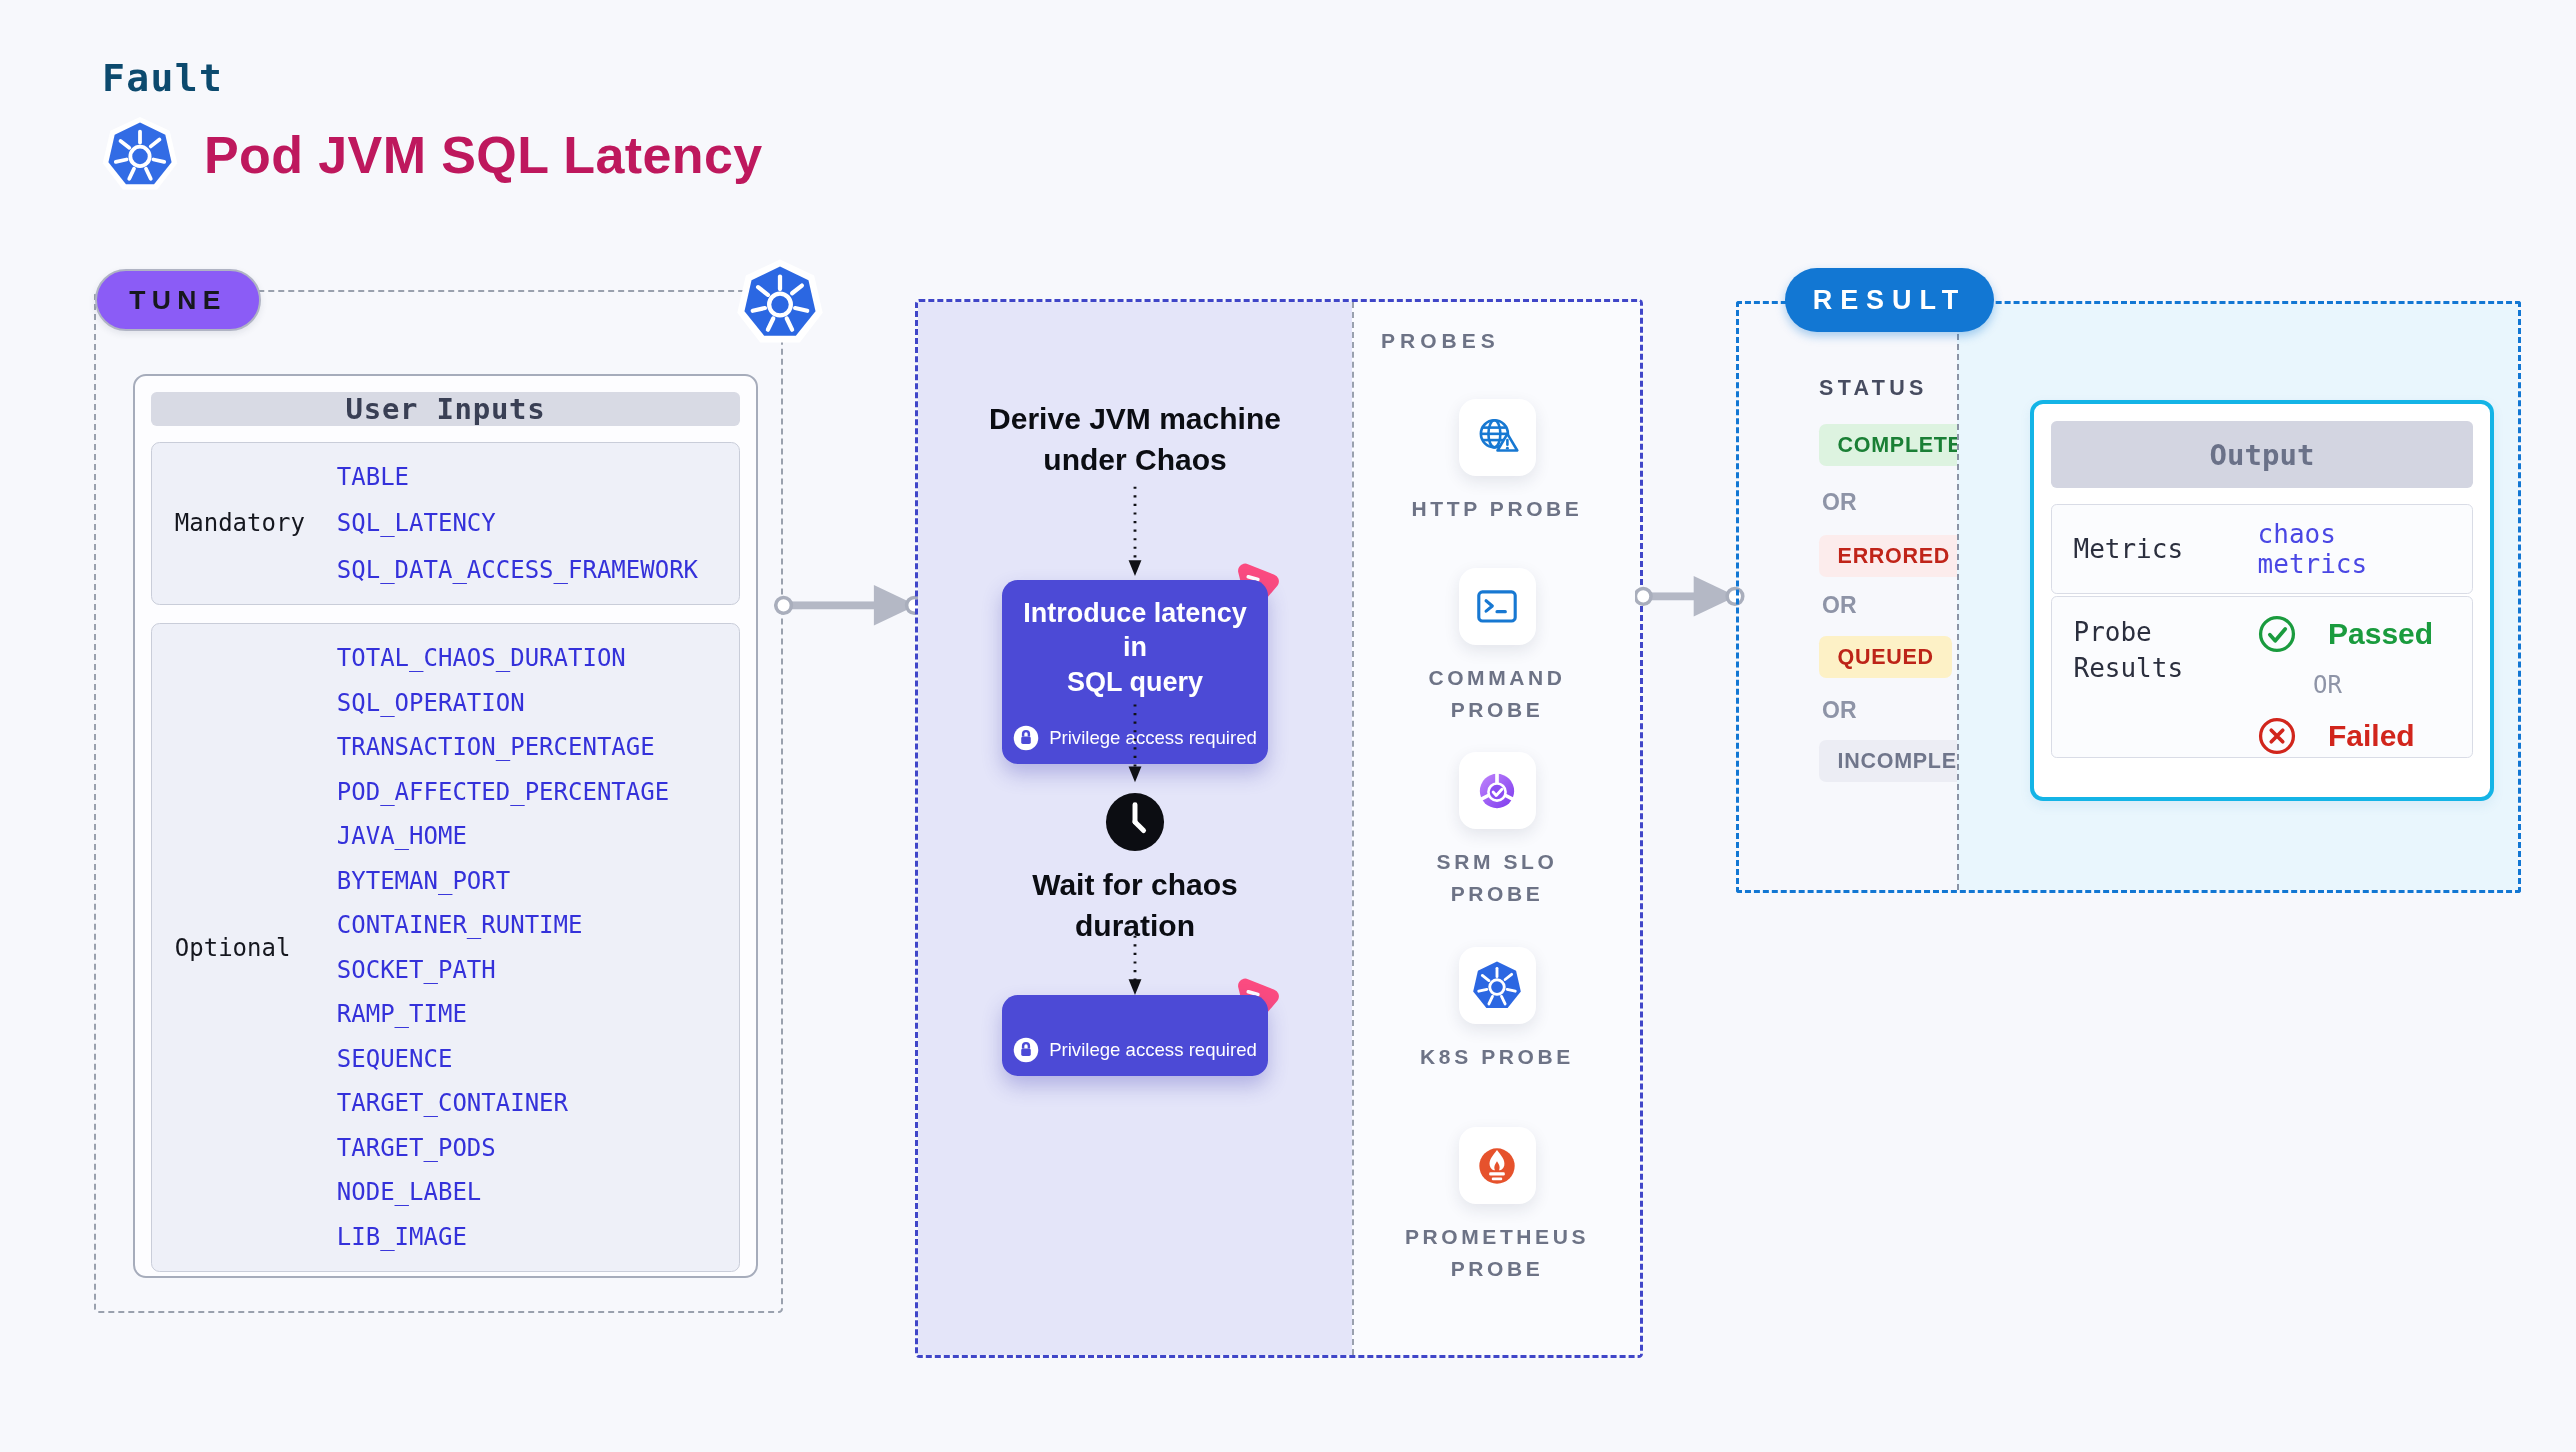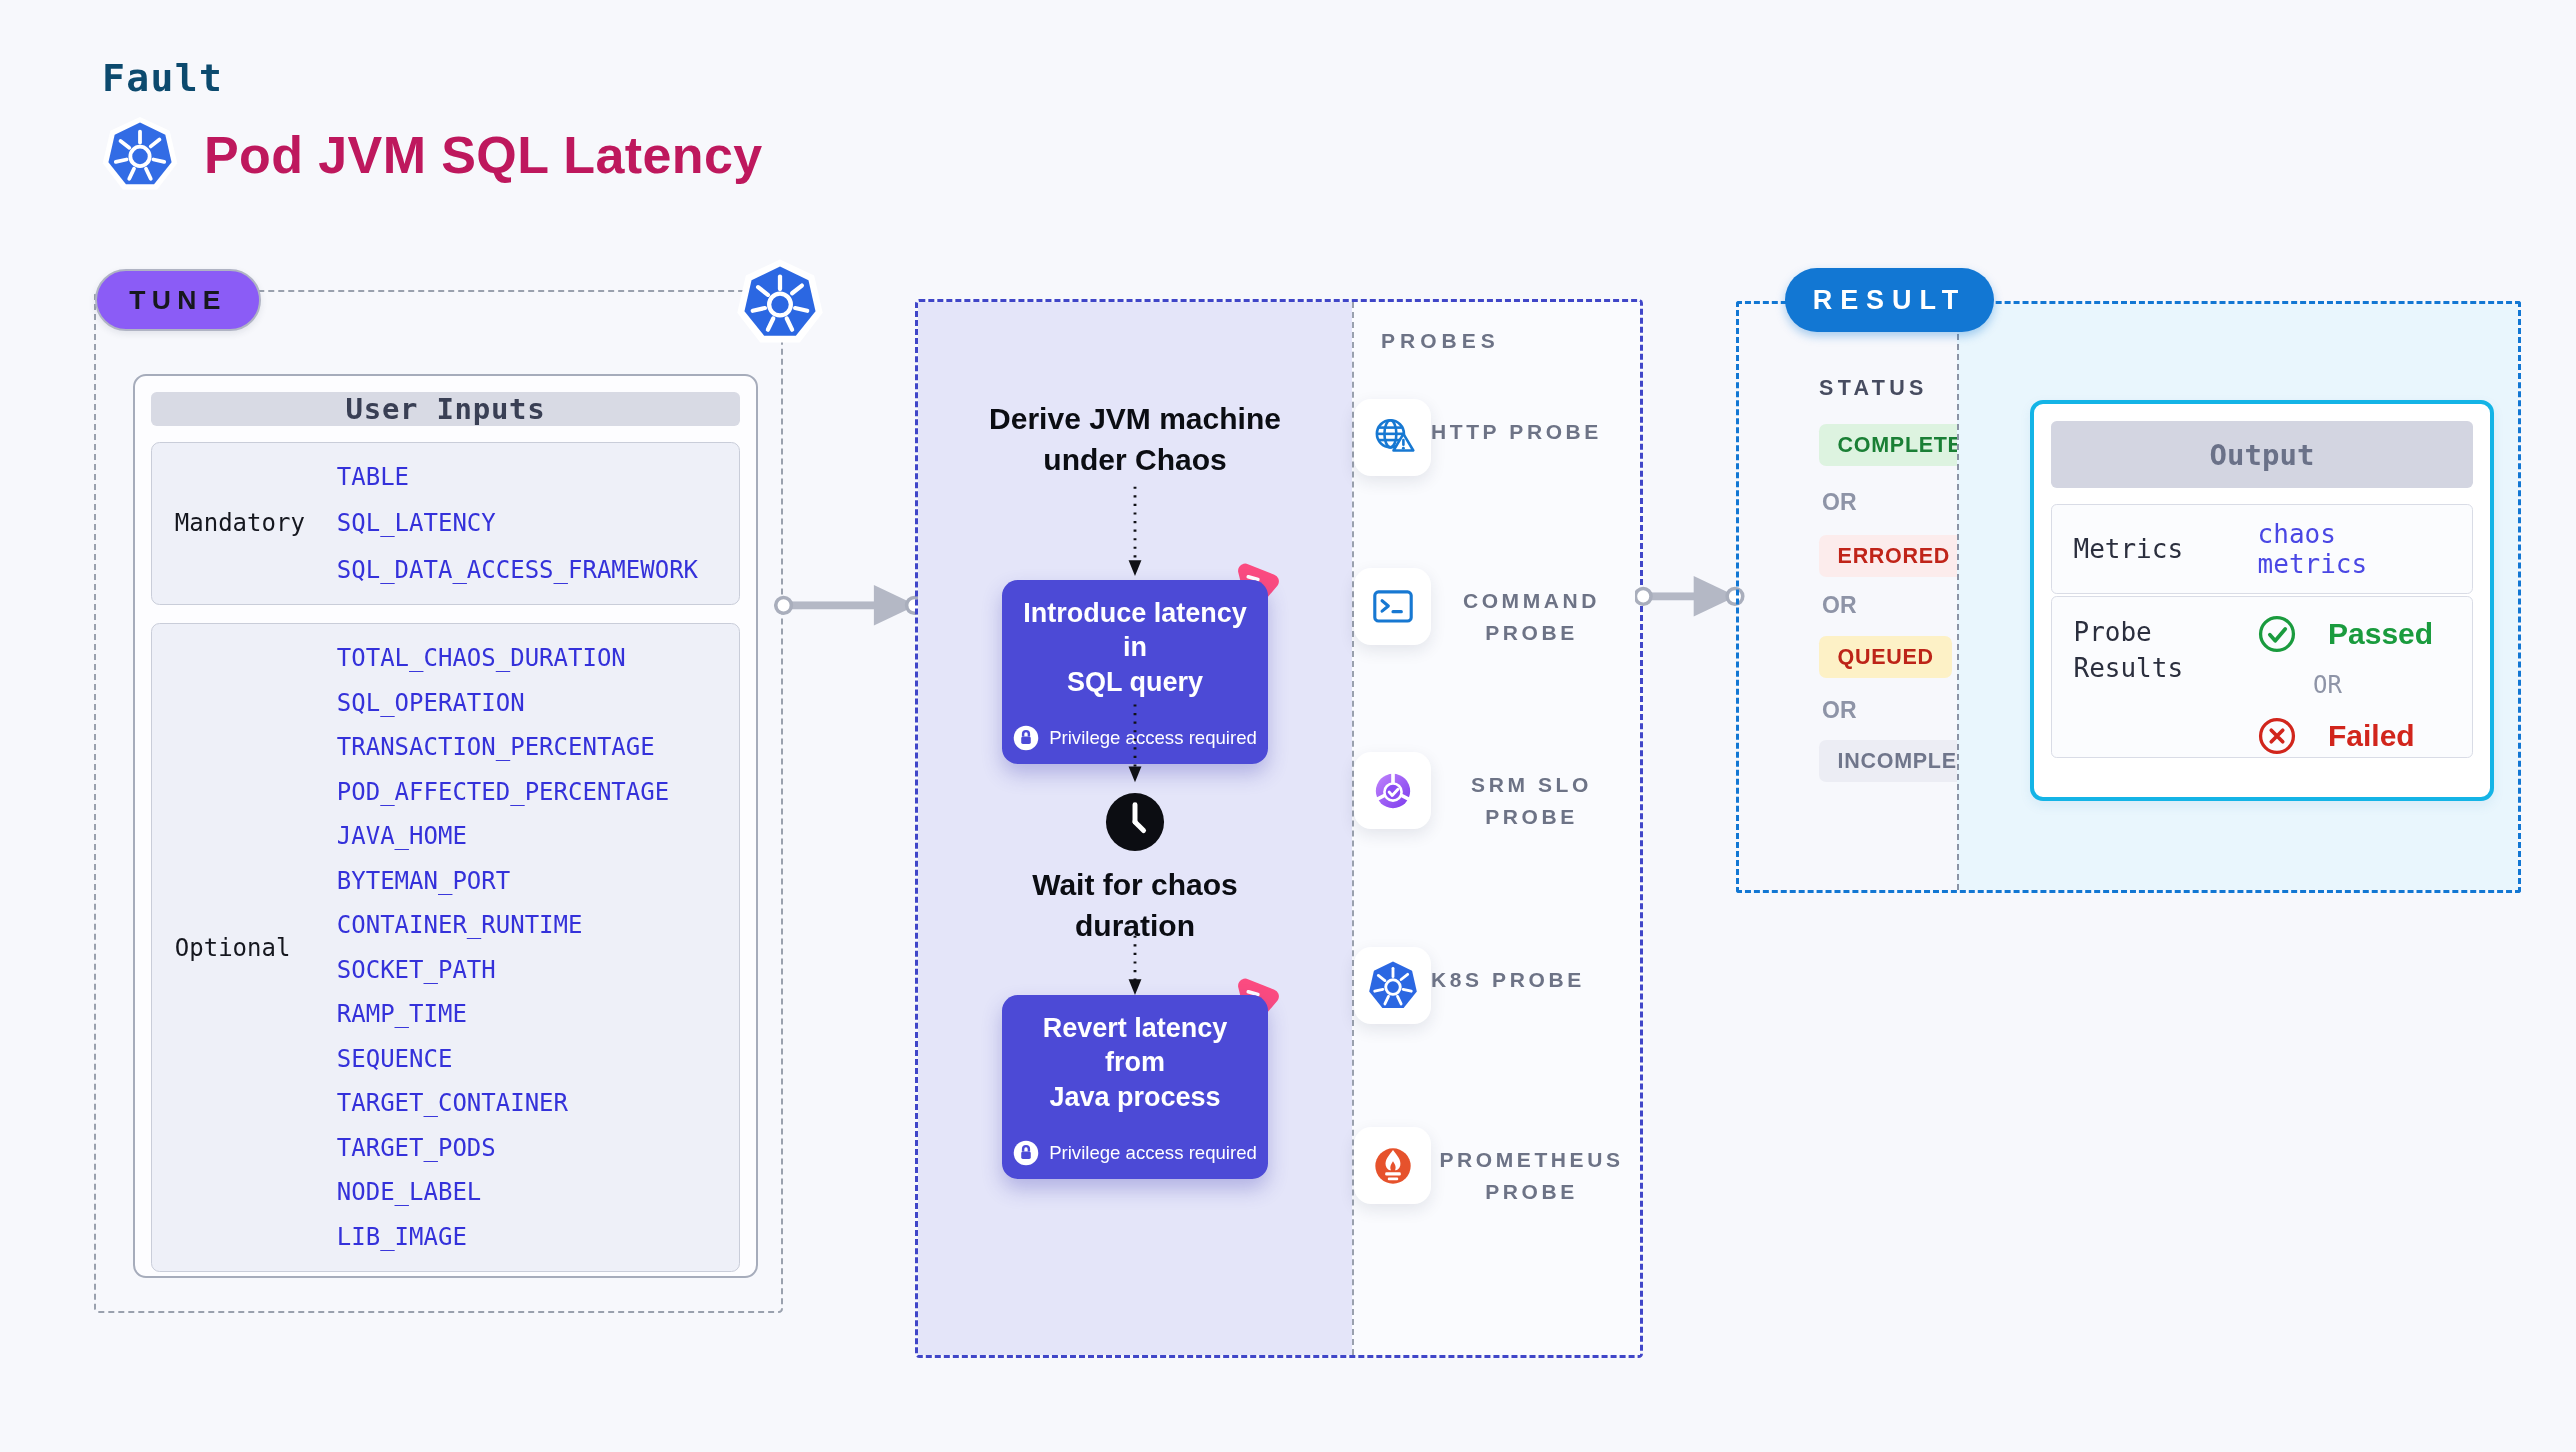--- a/index.html
+++ b/index.html
@@ -68,22 +68,22 @@
           padding:15.8px 10px 13px; text-align:center;
           box-shadow:0 10px 20px rgba(62,60,180,.30); }
   .step-text { font-size:27px; font-weight:700; line-height:1.28; }
   .priv-row { margin-top:26px; display:flex; align-items:center; justify-content:center; gap:10px; }
   .priv-row svg { width:26px; height:26px; }
   .priv-text { font-size:18.6px; font-weight:400; color:#ffffff; }
   .clock-wrap { width:66px; height:66px; }
 
   .probes-label { position:absolute; left:27px; top:27px; font-size:21px; font-weight:700;
                   letter-spacing:5px; color:#6d7386; }
-  .probe { position:absolute; left:0; width:100%; display:flex; flex-direction:row;
-           align-items:flex-start; }
+  .probe { position:absolute; left:0; width:100%; display:flex; flex-direction:column;
+           align-items:center; }
   .probe-card { width:77px; height:77px; background:#ffffff; border-radius:17px;
                 box-shadow:0 5.7px 15.8px rgba(25,35,70,.10); display:flex; align-items:center;
                 justify-content:center; }
   .probe-card svg { width:52px; height:52px; }
   .probe-name { margin-top:17px; max-width:201px; text-align:center; font-size:21px;
                 font-weight:600; letter-spacing:3.6px; color:#6d7386; line-height:1.5; }
 
   
   .result-box { position:absolute; left:1736px; top:301px; width:785px; height:592px;
                 border:3.6px dashed #1277d3; border-radius:2.9px; display:flex; }
@@ -256,22 +256,20 @@
       <div class="cx step-wrap" style="top:693px;">
         <svg class="chaos-badge" viewBox="0 0 86 86">
           <g transform="rotate(-14 43 43)">
             <polygon points="32,20 64,43 32,66" fill="#fb4b80" stroke="#fb4b80" stroke-width="20" stroke-linejoin="round"></polygon>
             <line x1="34" y1="29" x2="46" y2="36" stroke="#ffffff" stroke-width="5" stroke-linecap="round"></line>
             <line x1="37" y1="57" x2="43" y2="51" stroke="#ffffff" stroke-width="5" stroke-linecap="round"></line>
             <circle cx="48" cy="47" r="2.6" fill="#ffffff"></circle>
           </g>
         </svg>
         <div class="step">
-          <div class="step-text preline">Revert latency from
-Java process</div>
           <div class="priv-row">
             <svg viewBox="0 0 36 36">
               <circle cx="18" cy="18" r="17" fill="#ffffff"></circle>
               <path d="M14,16 v-3.5 a4,4 0 0 1 8,0 v3.5" stroke="#4c4ad6" stroke-width="3.4" fill="none"></path>
               <rect x="11.4" y="15.8" width="13.2" height="10.4" rx="2.2" fill="#4c4ad6"></rect>
             </svg>
             <span class="priv-text">Privilege access required</span>
           </div>
         </div>
       </div>

